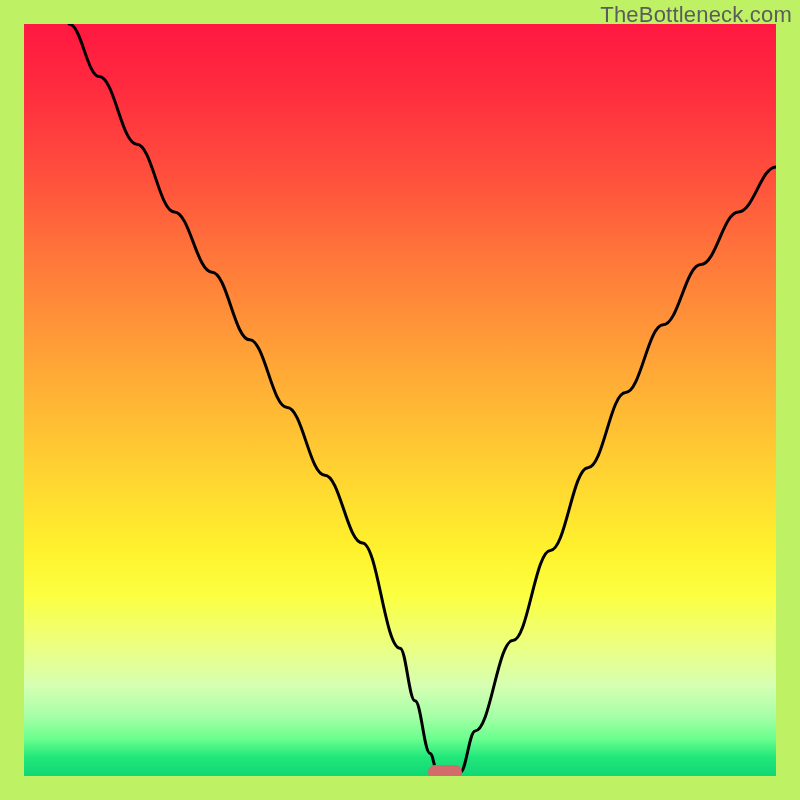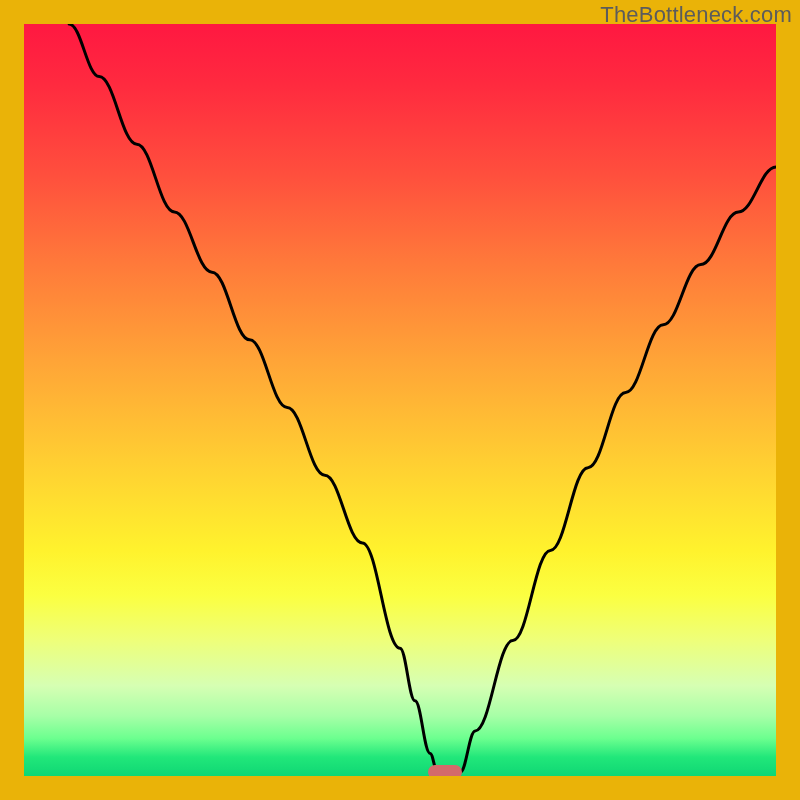--- a/index.html
+++ b/index.html
@@ -8,21 +8,21 @@
     width: 800px;
     height: 800px;
     overflow: hidden;
     background: #000;
     font-family: Arial, Helvetica, sans-serif;
   }
   .frame {
     position: relative;
     width: 800px;
     height: 800px;
-    background: #eab308;
+    background: #bef264;
   }
   .watermark {
     position: absolute;
     top: 2px;
     right: 8px;
     color: #5c5c5c;
     font-size: 22px;
     font-weight: 500;
     letter-spacing: 0.2px;
     z-index: 5;

